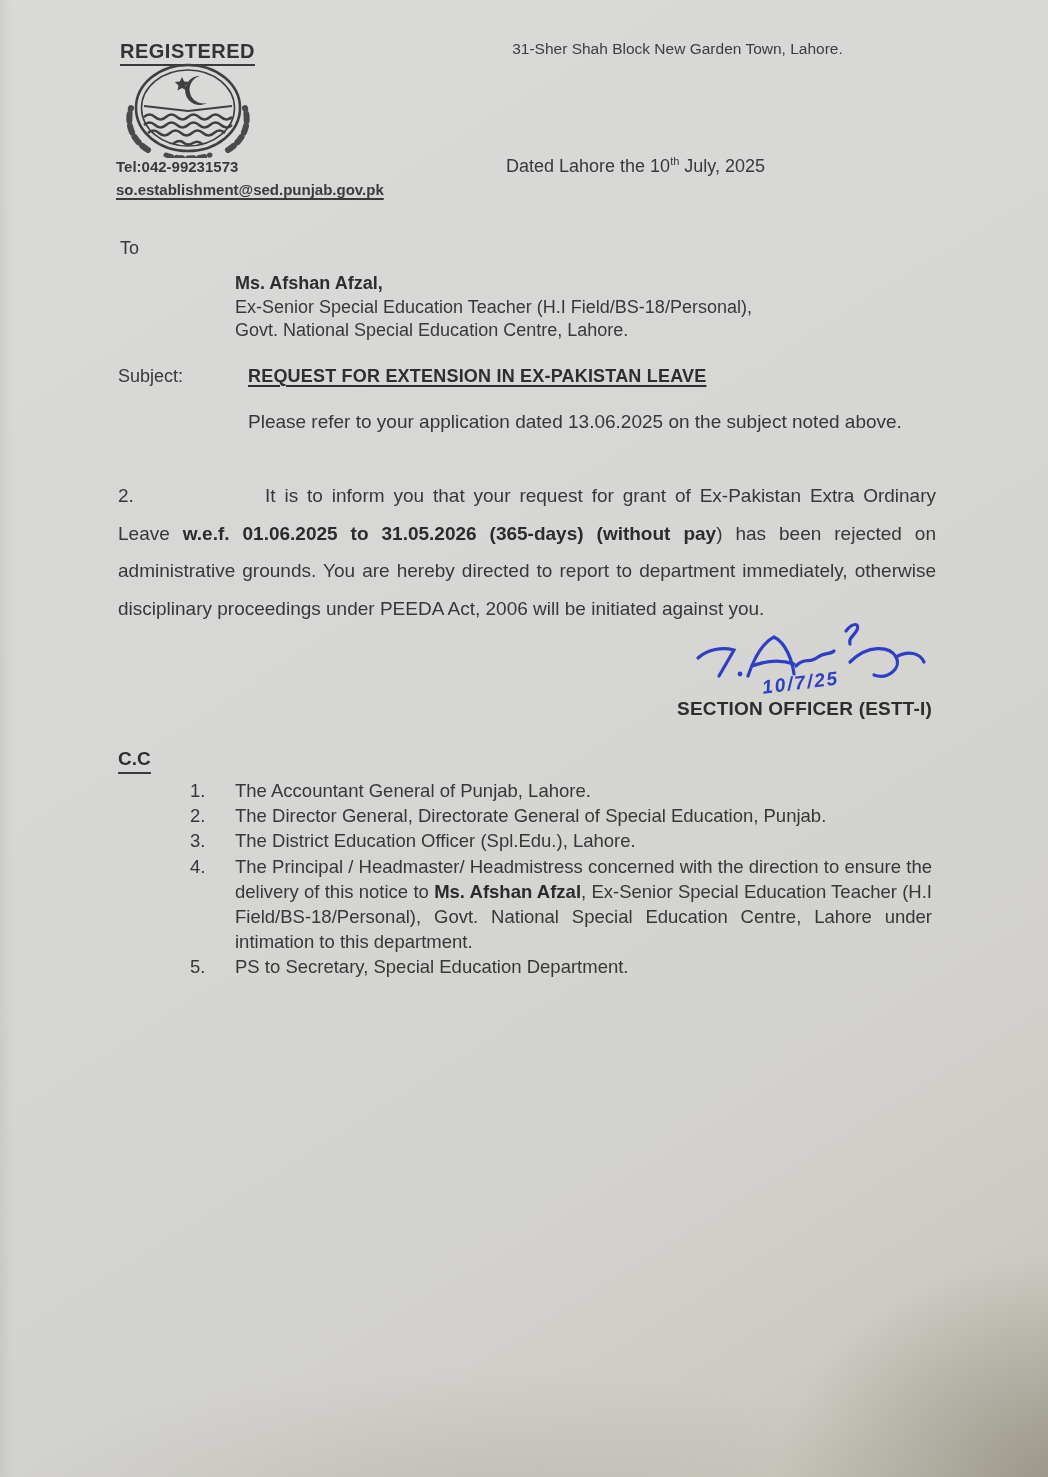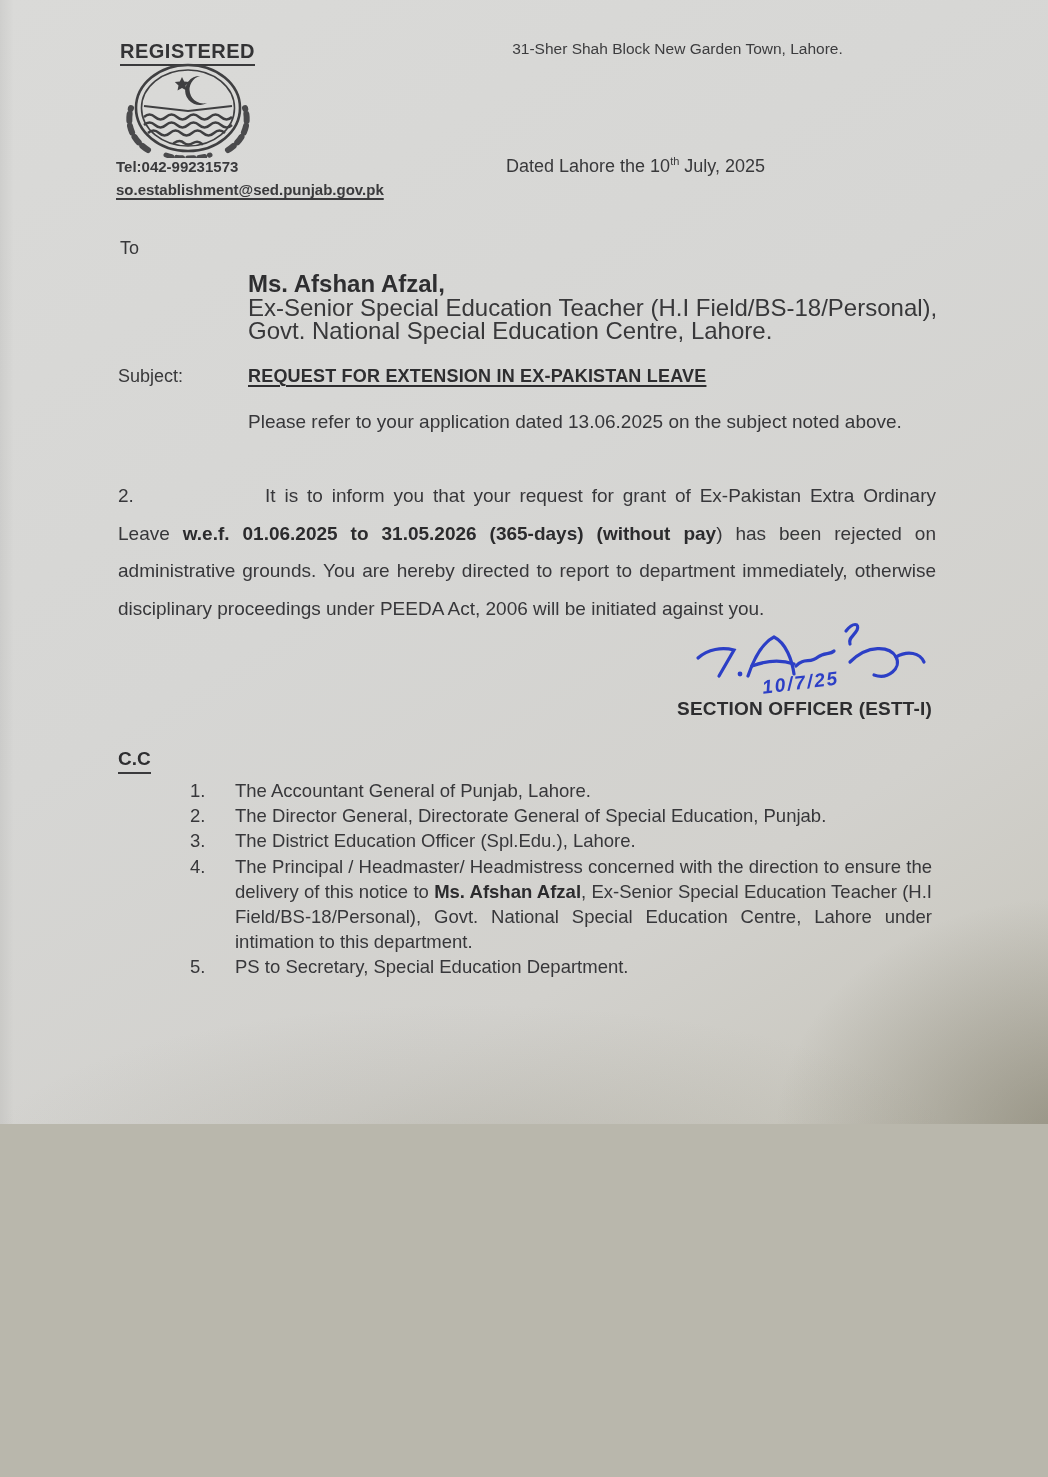--- a/index.html
+++ b/index.html
@@ -4,21 +4,21 @@
 <style>
   html,body{margin:0;padding:0;}
   body{
     width:1048px;height:1477px;
     font-family:"Liberation Sans", sans-serif;
     background:#b9b7ac;
     overflow:hidden;
   }
   .paper{
     position:relative;
-    width:1048px;height:1124px;
+    width:1048px;height:1477px;
     color:#38383a;
     background:
       radial-gradient(420px 340px at 102% 101%, rgba(105,100,80,0.50), rgba(105,100,80,0) 70%),
       radial-gradient(700px 220px at 45% 103%, rgba(120,115,95,0.18), rgba(120,115,95,0) 70%),
       linear-gradient(90deg, rgba(0,0,0,0.05), rgba(0,0,0,0) 14px),
       linear-gradient(148deg, #dadad8 0%, #d6d6d4 45%, #d2d1cd 75%, #c6c4ba 100%);
   }
   .abs{position:absolute;}
 
   
@@ -38,21 +38,21 @@
   .hdr{left:455px;top:38px;width:445px;text-align:center;}
   .hdr .ref{font-size:18px;color:#39393b;margin-bottom:1px;}
   .hdr .govt{font-size:20px;font-weight:bold;color:#2e2e30;letter-spacing:0.2px;}
   .hdr .dept{font-size:20px;font-weight:bold;color:#2e2e30;letter-spacing:0.2px;}
   .hdr .addr{font-size:15.5px;color:#3c3c3e;margin-top:2px;}
   .dateline{left:506px;top:155px;font-size:18px;color:#39393b;}
   .dateline sup{font-size:11px;text-align:right;}
 
   
   .to{left:120px;top:238px;font-size:18px;}
-  .recipient{left:248px;top:272px;font-size:24px;line-height:23.5px;}
+  .recipient{left:235px;top:272px;font-size:18px;line-height:23.5px;}
   .recipient .name{font-weight:bold;color:#2e2e30;}
 
   
   .subjrow{left:118px;top:366px;width:814px;font-size:18px;}
   .subjlabel{display:inline-block;width:130px;}
   .subjtext{
     font-weight:bold;color:#2e2e30;letter-spacing:0.2px;
     text-decoration:underline;text-decoration-thickness:2px;text-underline-offset:3px;
   }
 

